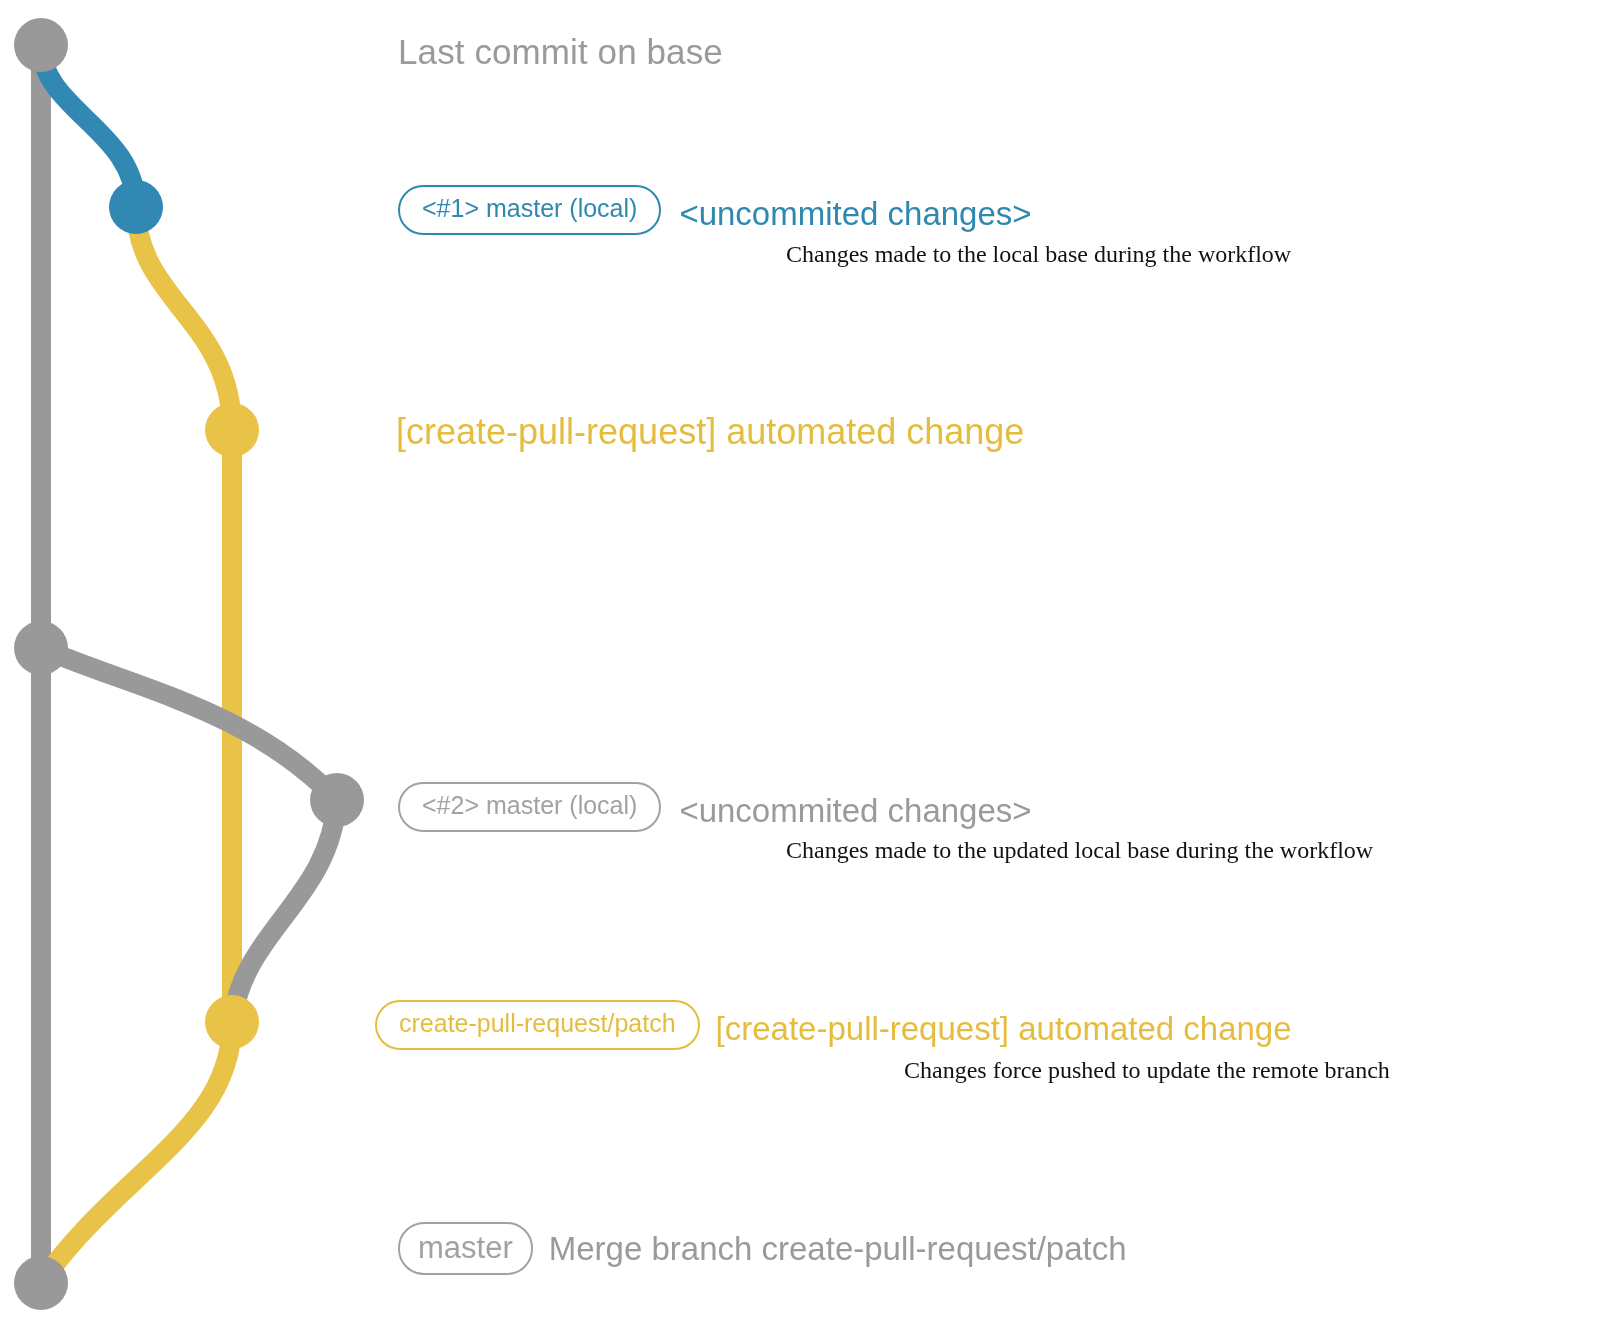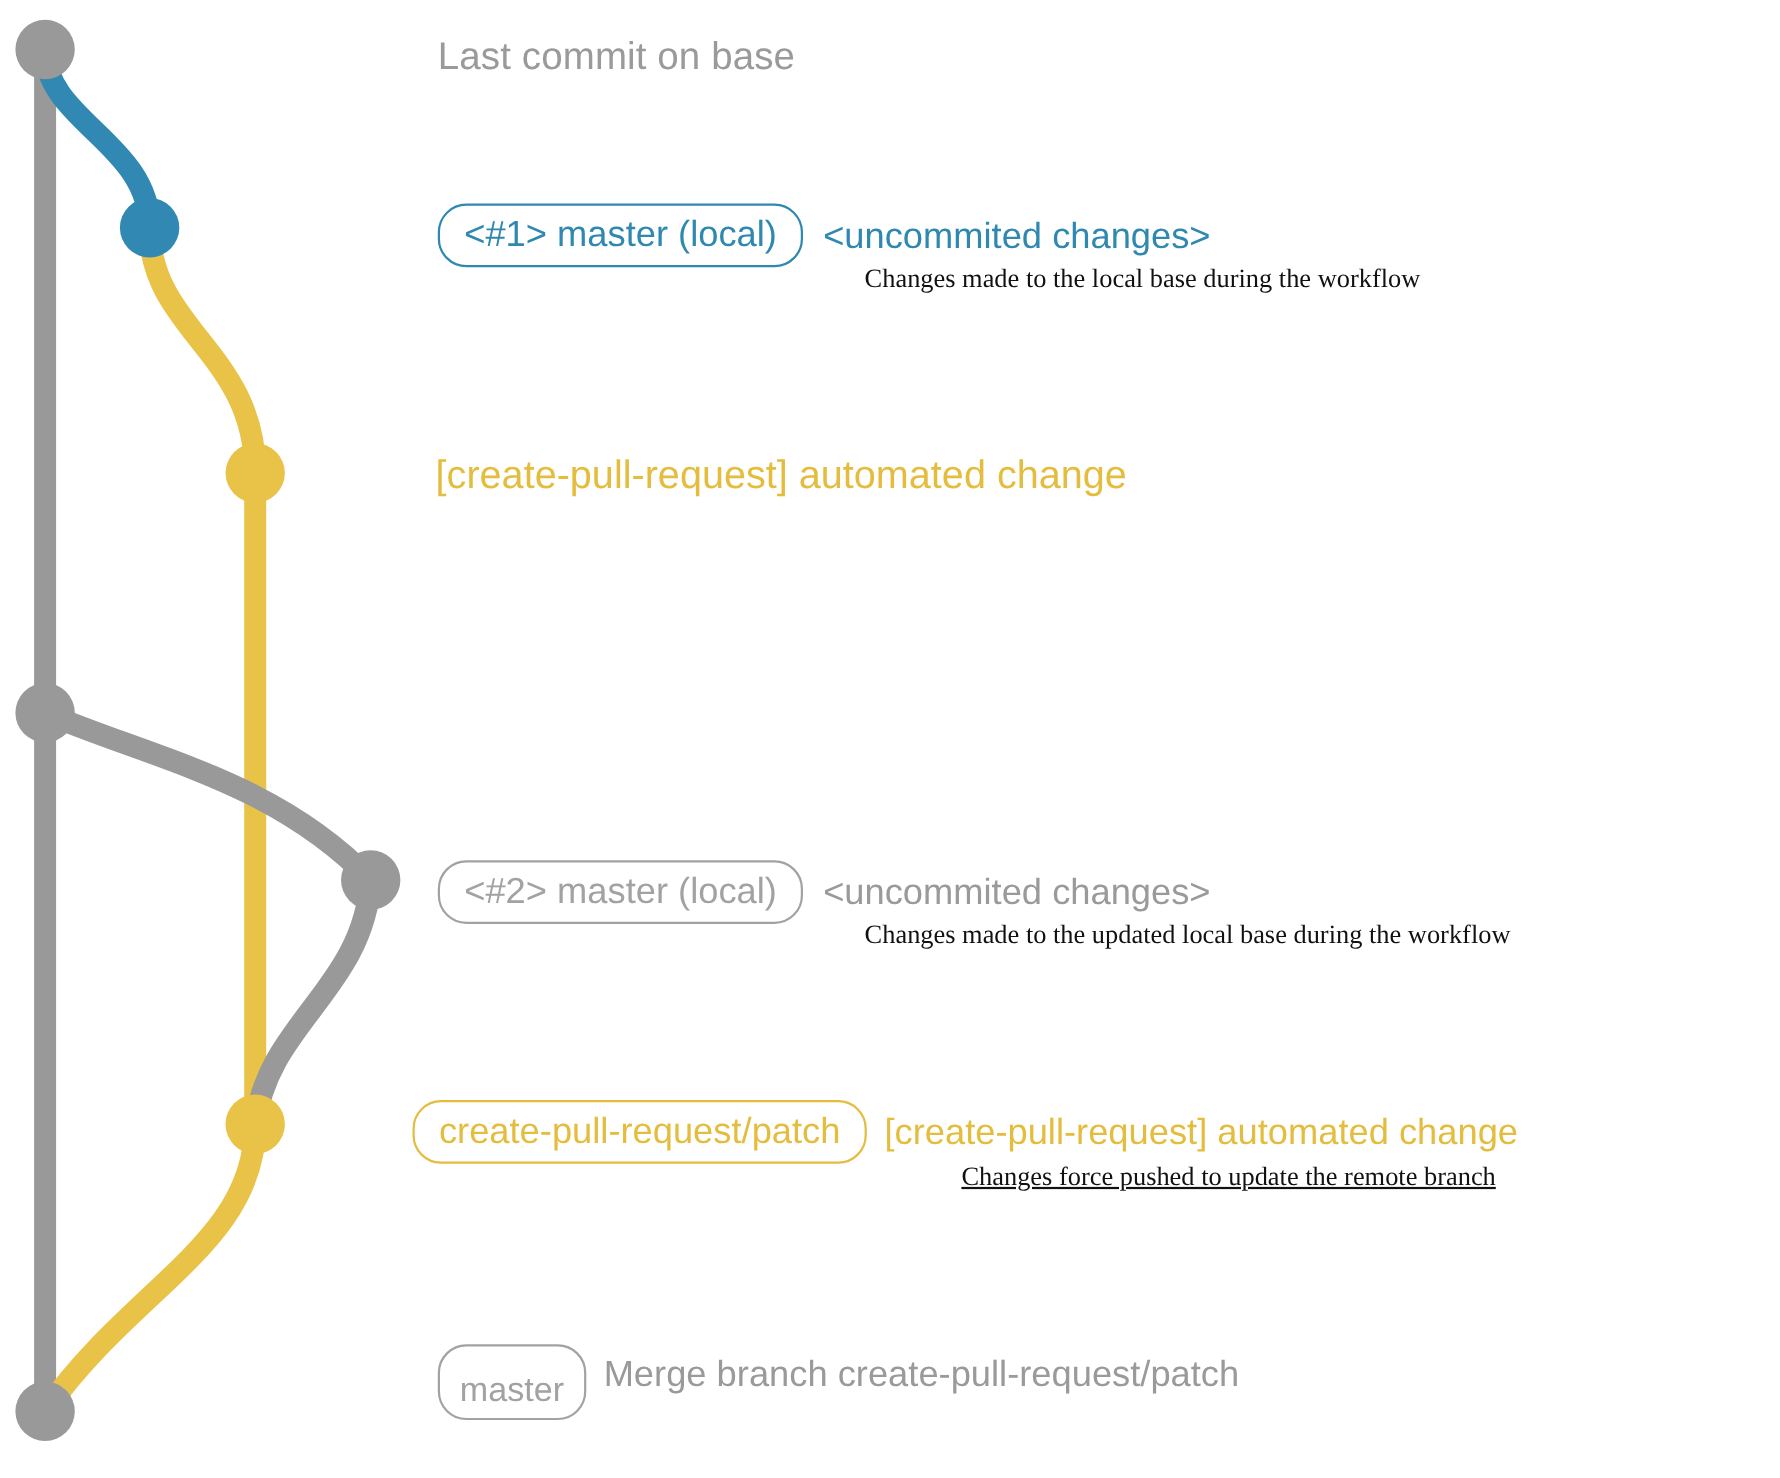--- a/index.html
+++ b/index.html
@@ -50,33 +50,33 @@
   }
 
   
   .pill {
     display: inline-block;
     border-radius: 26px;
     border-width: 2.5px;
     border-style: solid;
     padding: 9px 22px 12px 22px;
     font-family: "Liberation Sans", sans-serif;
-    font-size: 33px;
+    font-size: 25px;
     line-height: 1;
     white-space: nowrap;
     background: #ffffff;
     box-sizing: border-box;
   }
   .pill-blue   { border-color: #2f88b0; color: #2f88b0; }
   .pill-gray   { border-color: #a2a2a2; color: #a2a2a2; }
   .pill-yellow { border-color: #e4bd3f; color: #e4bd3f; }
 
   .pill-small {
     font-size: 31px;
-    padding: 24px 18px 10px 18px;
+    padding: 8px 18px 10px 18px;
     border-width: 2px;
   }
 
   
   .subject {
     font-family: "Liberation Sans", sans-serif;
     font-size: 33px;
     line-height: 1;
     white-space: nowrap;
     padding-top: 12px;
@@ -151,20 +151,20 @@
   <div class="row" style="left:398px; top:782px;">
     <span class="pill pill-gray">&lt;#2&gt; master (local)</span>
     <span class="subject subject-gray" style="margin-left:18px;">&lt;uncommited changes&gt;</span>
   </div>
   <div class="desc" style="left:786px; top:838px;">Changes made to the updated local base during the workflow</div>
 
   <div class="row" style="left:375px; top:1000px;text-align:center;">
     <span class="pill pill-yellow">create-pull-request/patch</span>
     <span class="subject subject-yellow" style="margin-left:16px;">[create-pull-request] automated change</span>
   </div>
-  <div class="desc" style="left:874px; top:1058px;text-decoration:underline;">Changes force pushed to update the remote branch</div>
+  <div class="desc" style="left:904px; top:1058px;">Changes force pushed to update the remote branch</div>
 
   <div class="row" style="left:398px; top:1222px;">
     <span class="pill pill-gray pill-small">master</span>
     <span class="subject subject-gray" style="margin-left:16px; padding-top:10px;">Merge branch create-pull-request/patch</span>
   </div>
 
 </div>
 
 </body></html>

